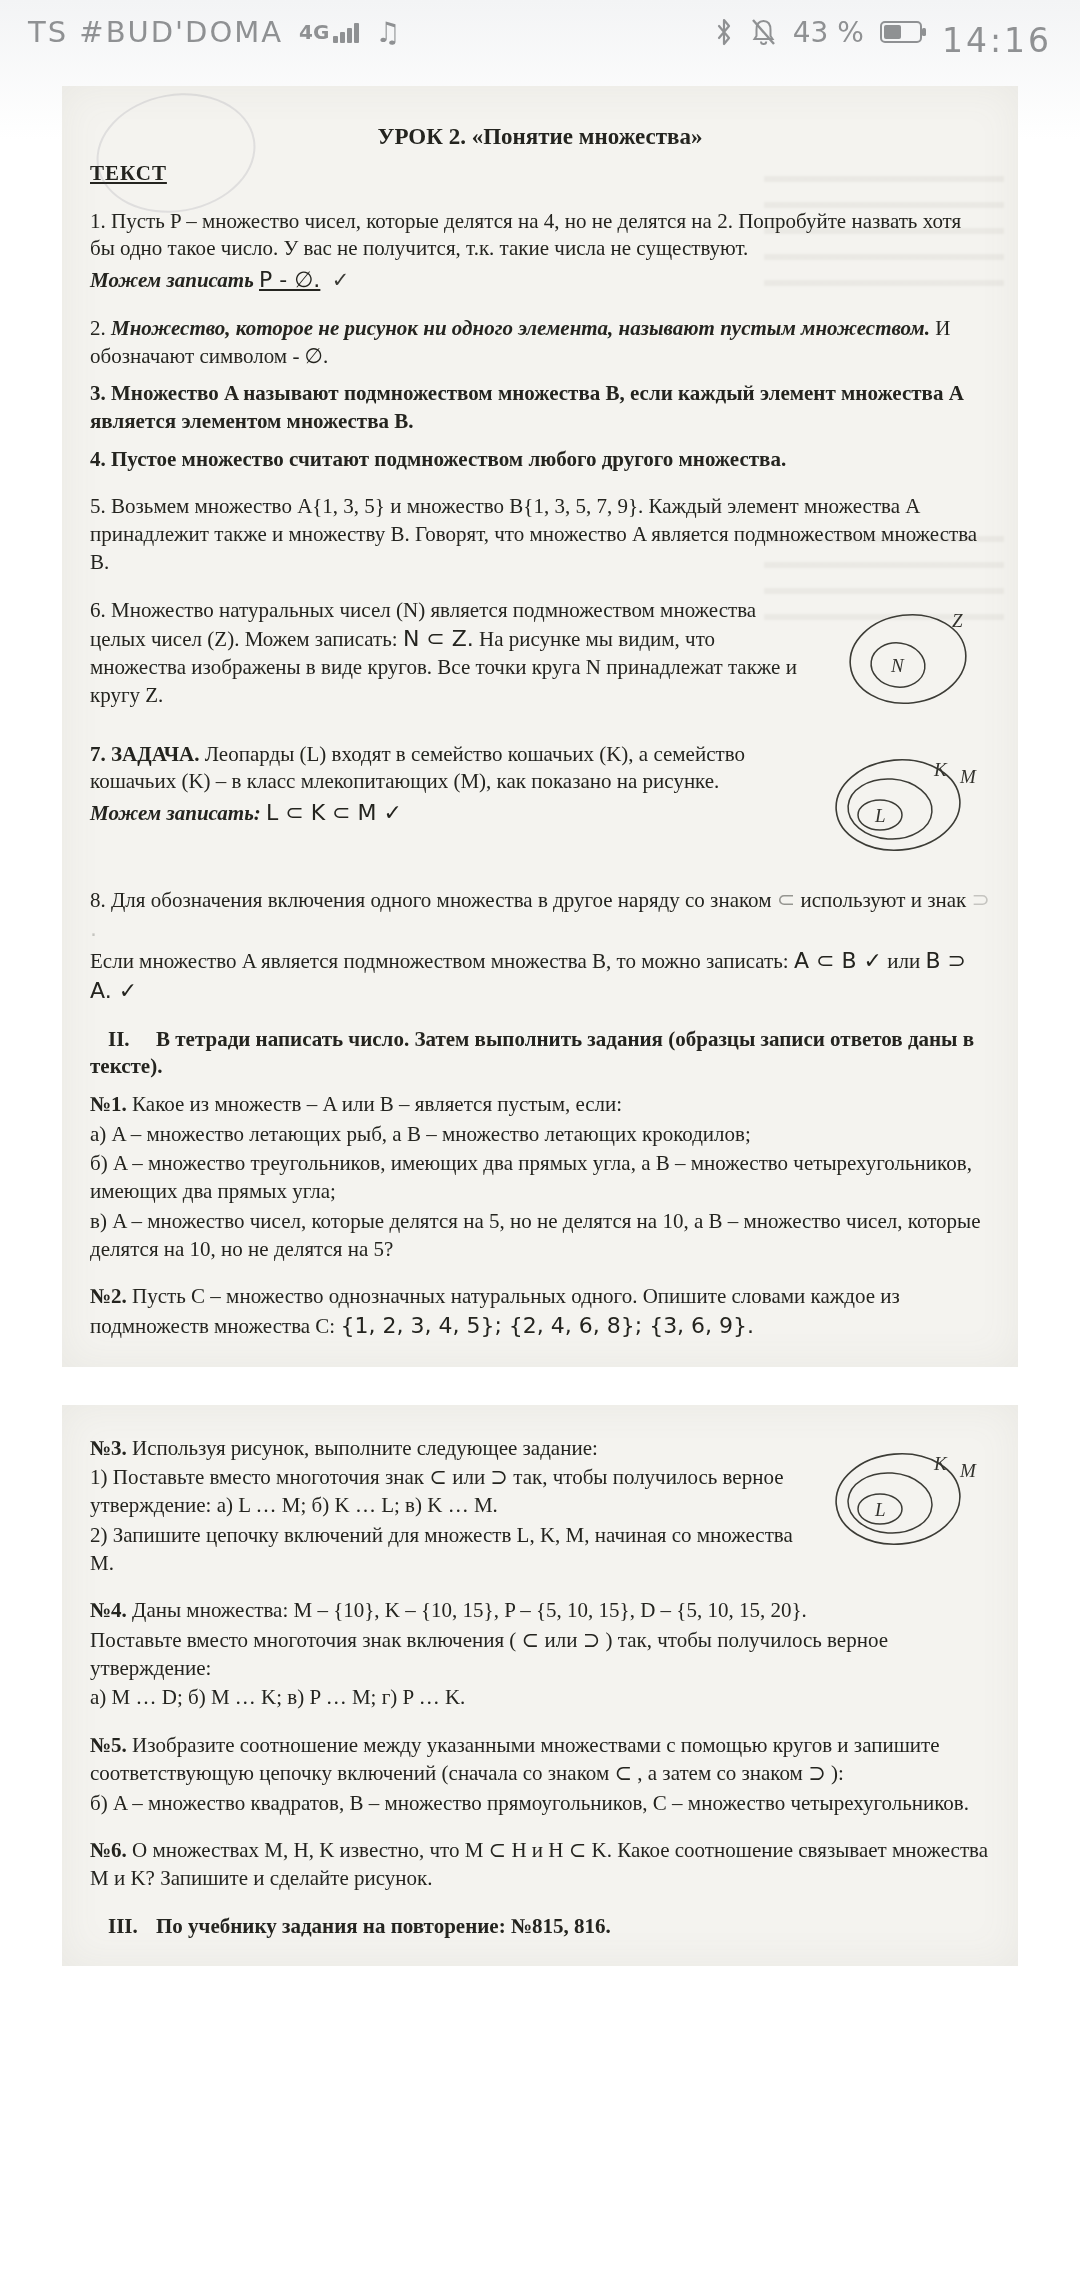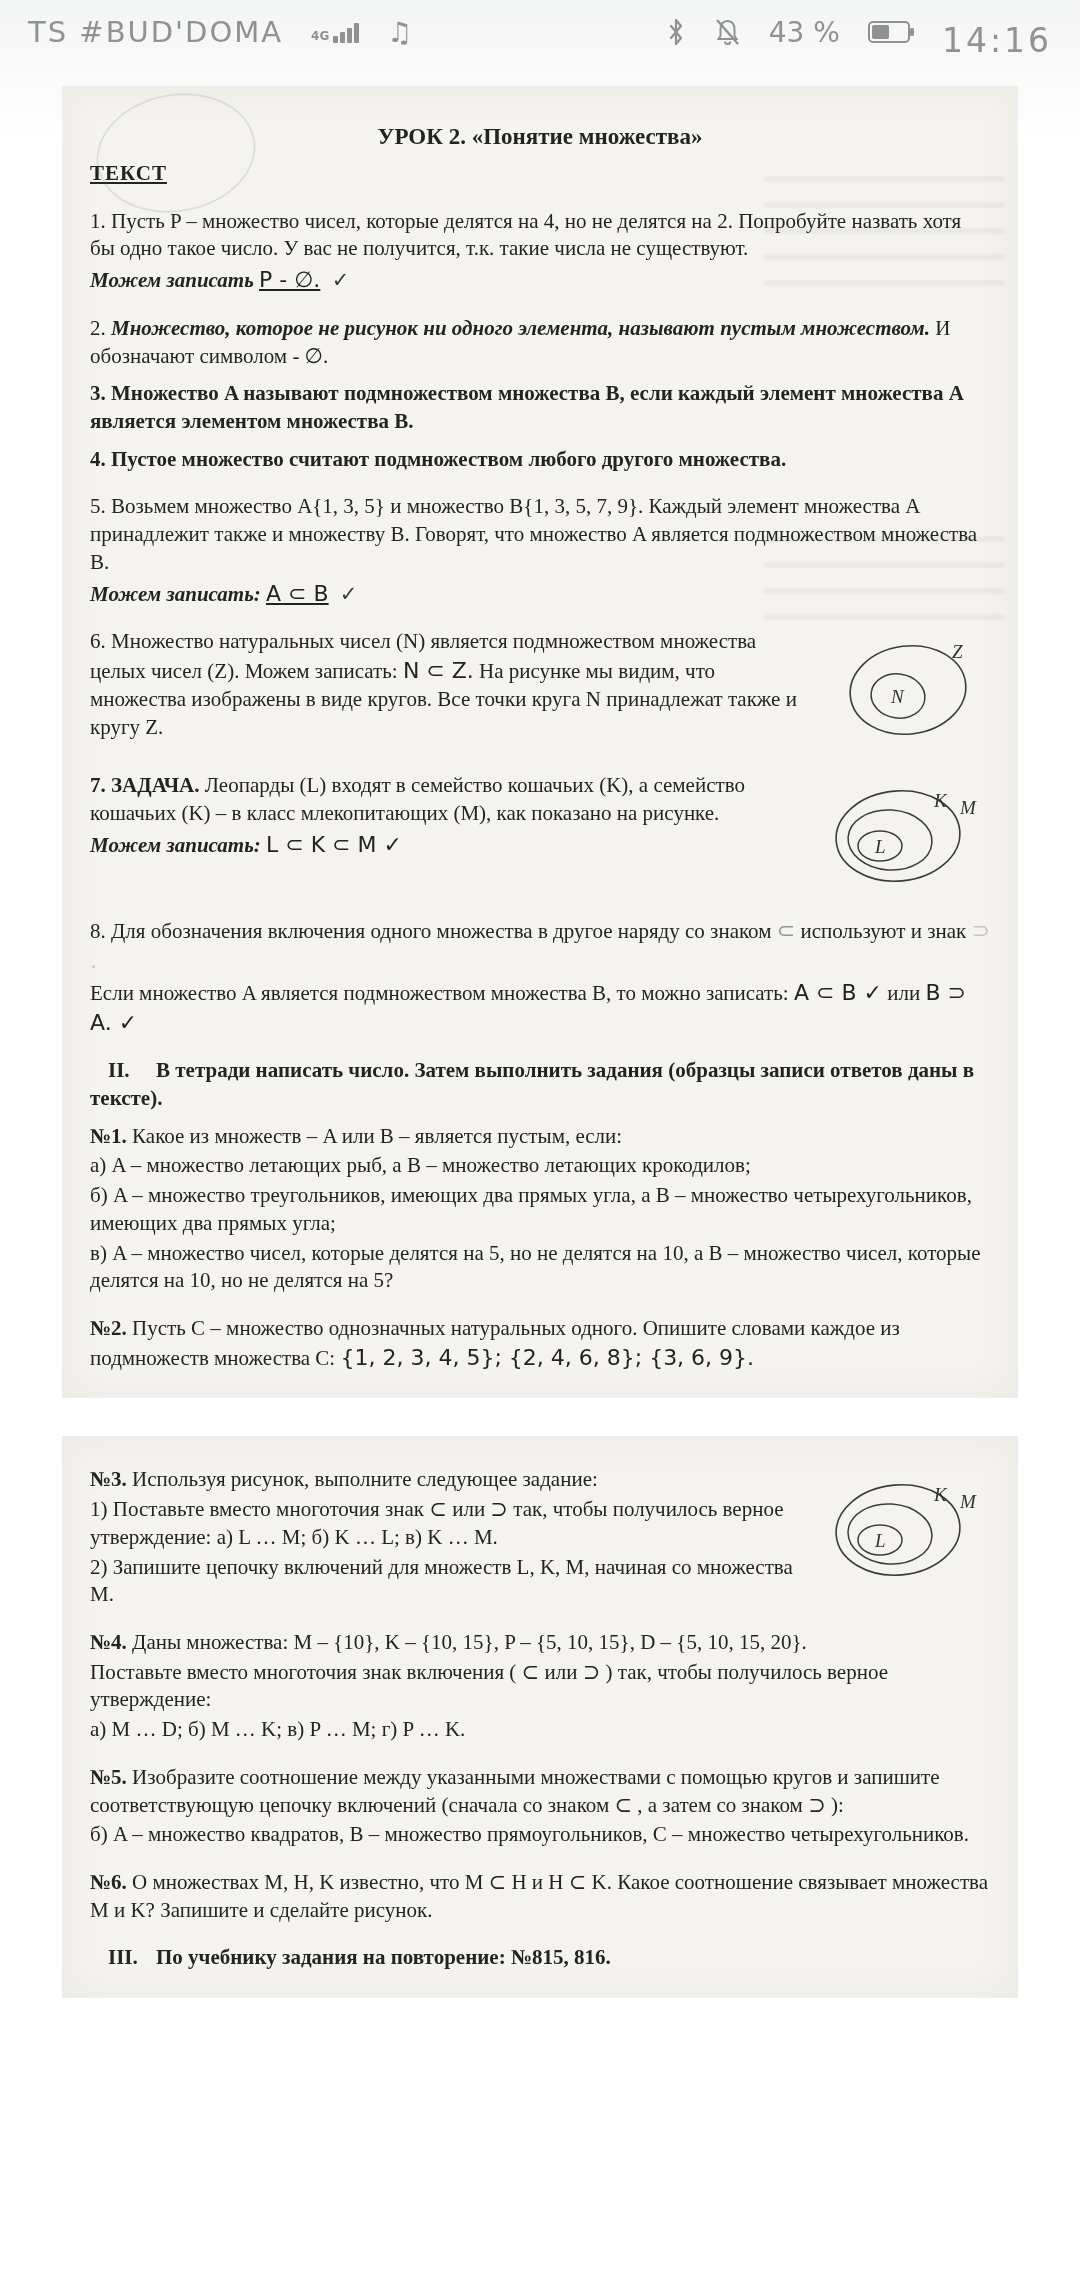--- a/index.html
+++ b/index.html
@@ -8,25 +8,25 @@
     background:#fdfdfd;
     font-family:"Liberation Serif","DejaVu Serif","DejaVu Sans",serif;
     overflow:hidden;
   }
   .screen { width:1080px; height:2280px; position:relative;
     background:linear-gradient(#f3f4f5,#ffffff 140px); }
 
   
   .status-bar { height:64px; display:flex; align-items:center;
     justify-content:space-between; padding:0 28px; color:#8f9193; }
-  .sb-left,.sb-right { display:flex; align-items:center; gap:28px;
+  .sb-left,.sb-right { display:flex; align-items:center; gap:16px;
     font-family:"DejaVu Sans",sans-serif; }
   .carrier { font-size:29px; letter-spacing:2px; }
   .net { display:flex; align-items:flex-end; gap:4px; }
-  .net-label { font-size:12px; font-weight:bold; line-height:1.1; }
+  .net-label { font-size:20px; font-weight:bold; line-height:1.1; }
   .bars { display:flex; align-items:flex-end; gap:2px; height:22px; }
   .bars i { width:5px; background:#8f9193; display:block; border-radius:1px; }
   .bars .b1{height:7px;} .bars .b2{height:11px;} .bars .b3{height:15px;} .bars .b4{height:20px;}
   .music { font-size:28px; }
   .pct { font-size:28px; }
   .time { font-size:33px; letter-spacing:3px;margin-top:16px; }
   .sb-icon { display:inline-flex; align-items:center; }
 
   
   .scan { margin:22px 62px 0; background:#f4f3ef; padding:20px 28px 26px;
@@ -127,25 +127,20 @@
     <p class="para gap">
       <span>2.</span>
       <span class="bi">Множество, которое не рисунок ни одного элемента, называют пустым множеством.</span>
       <span>И обозначают символом - ∅.</span>
     </p>
 
     <p class="para b">3. Множество A называют подмножеством множества B, если каждый элемент множества A является элементом множества B.</p>
     <p class="para b">4. Пустое множество считают подмножеством любого другого множества.</p>
 
     <p class="para gap">5. Возьмем множество A{1, 3, 5} и множество B{1, 3, 5, 7, 9}. Каждый элемент множества A принадлежит также и множеству B. Говорят, что множество A является подмножеством множества B.</p>
-    <p class="para tight">
-      <span class="bi">Можем записать:</span>
-      <span class="hand underl">A ⊂ B</span>
-      <span class="check">✓</span>
-    </p>
 
     <div class="block gap">
       <svg class="fig" width="162" height="118" viewBox="0 0 162 118">
         <ellipse cx="80" cy="60" rx="58" ry="44" fill="none" stroke="#3c3c36" stroke-width="1.6" transform="rotate(-7 80 60)"></ellipse>
         <ellipse cx="70" cy="66" rx="27" ry="22" fill="none" stroke="#3c3c36" stroke-width="1.5" transform="rotate(8 70 66)"></ellipse>
         <text x="124" y="28">Z</text>
         <text x="63" y="73">N</text>
       </svg>
       <p class="para">
         <span>6. Множество натуральных чисел (N) является подмножеством множества целых чисел (Z). Можем записать:</span>

